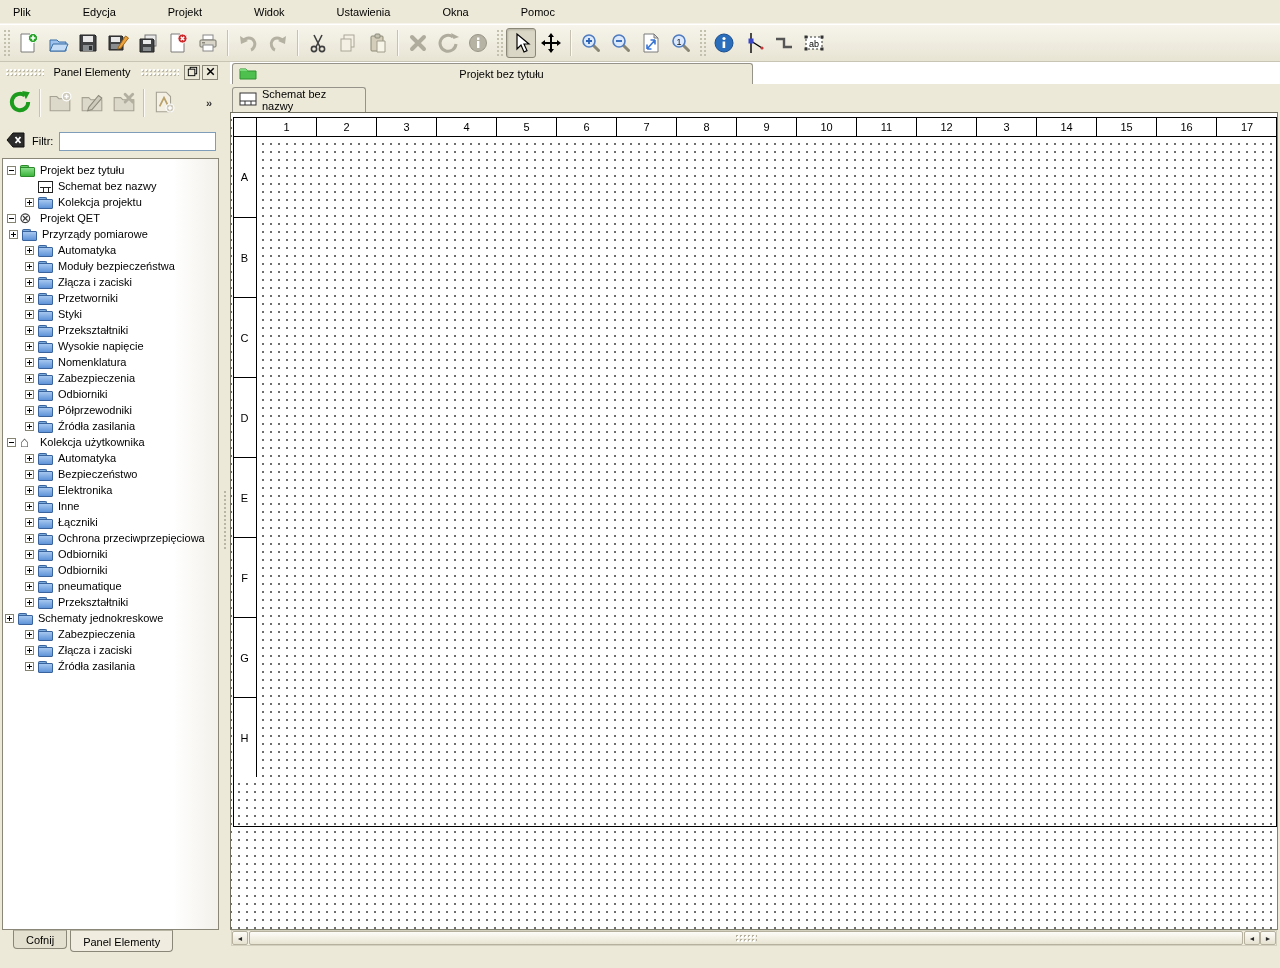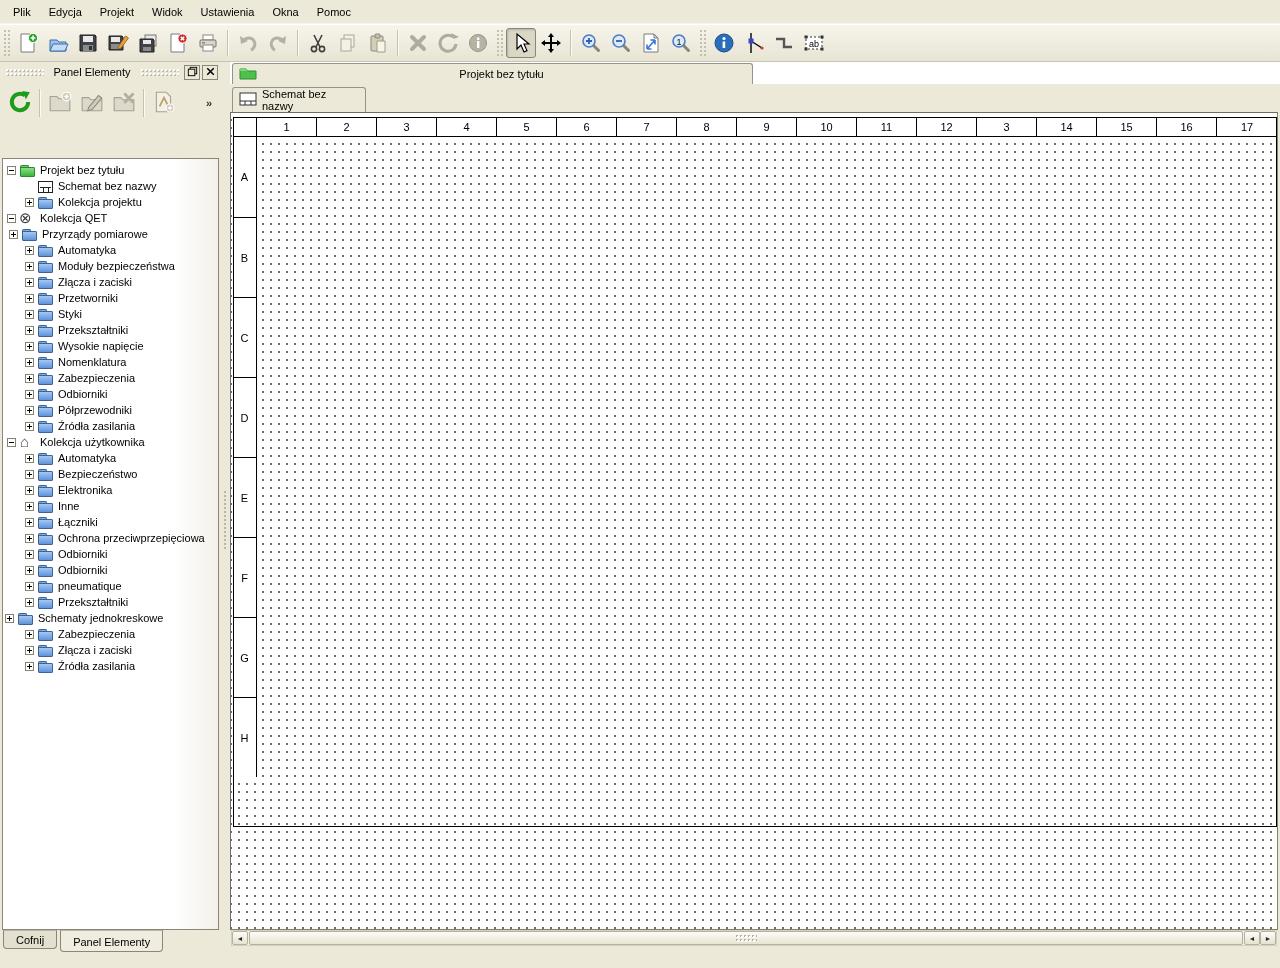--- a/index.html
+++ b/index.html
@@ -1,21 +1,21 @@
 <!DOCTYPE html>
 <html><head>
 <meta charset="utf-8">
 <style>
   html,body{margin:0;padding:0;width:1280px;height:968px;overflow:hidden;
     background:#ece9d8;font-family:"Liberation Sans",sans-serif;font-size:11px;color:#000;}
   *{box-sizing:border-box;}
 
   
   #menubar{position:absolute;left:0;top:0;width:1280px;height:24px;background:#ece9d8;
-    display:flex;align-items:center;padding-left:4px;border-bottom:1px solid #f6f4ec;}
+    display:flex;align-items:center;padding-left:4px;border-bottom:1px solid #f6f4ec;gap:34px;}
   .menu-item{padding:3px 9px;cursor:default;}
 
   
   #toolbar{position:absolute;left:0;top:24px;width:1280px;height:38px;
     background:linear-gradient(#f7f5ec,#e8e4d4);display:flex;align-items:center;
     border-bottom:1px solid #c9c5b4;box-shadow:0 1px 0 #fff inset;}
   .tbtn{width:30px;height:30px;display:flex;align-items:center;justify-content:center;
     border:1px solid transparent;flex:none;}
   .tbtn.pressed{background:#dbd7c6;border:1px solid #8a8778;border-radius:3px;
     box-shadow:inset 1px 1px 2px rgba(0,0,0,.18);}
@@ -60,21 +60,21 @@
   [data-icon="folder-green"] .ticon::after{content:'';position:absolute;left:0;right:0;top:3px;bottom:0;
     background:linear-gradient(#8adf8a,#3db43d);border:1px solid #2a8a2a;border-radius:1px;}
   [data-icon="folder-green"] .ticon::before{content:'';position:absolute;left:0;top:1px;width:7px;height:4px;
     background:#6ccf6c;border:1px solid #2a8a2a;border-bottom:none;border-radius:2px 2px 0 0;}
   [data-icon="diagram"] .ticon::after{content:'';position:absolute;left:0;right:0;top:1px;bottom:0;background:#fff;border:1px solid #222;}
   [data-icon="diagram"] .ticon::before{content:'';position:absolute;left:2px;right:2px;bottom:1px;height:4px;z-index:1;
     border-top:1px solid #222;background:linear-gradient(90deg,transparent 0 3px,#222 3px 4px,transparent 4px 8px,#222 8px 9px,transparent 9px);}
   [data-icon="qet-logo"] .ticon::after{content:'⊗';position:absolute;left:-1px;top:-2px;font-size:15px;line-height:15px;color:#3a3a3a;}
   [data-icon="home"] .ticon::after{content:'⌂';position:absolute;left:0;top:-2px;font-size:15px;line-height:15px;font-weight:bold;color:#4a4a4a;}
 
-  #dock-tabs{position:absolute;left:0;top:868px;width:220px;height:24px;display:flex;align-items:flex-start;padding-left:3px;}
+  #dock-tabs{position:absolute;left:0;top:868px;width:220px;height:24px;display:flex;align-items:flex-start;padding-left:13px;}
   .dtab{height:19px;padding:1px 12px 0 12px;border:1px solid #8a8778;border-top:1px solid #b9b5a4;
     background:#e4e0cf;border-radius:0 0 4px 4px;display:flex;align-items:center;margin-right:3px;}
   .dtab.active{height:22px;background:#f0ede0;position:relative;z-index:2;}
 
   
   #splitter{position:absolute;left:220px;top:62px;width:10px;height:906px;}
   #splitter-handle{position:absolute;left:3px;top:428px;width:4px;height:60px;
     background:radial-gradient(circle,#b9b5a4 1px,transparent 1.4px) 0 0/4px 4px;}
 
   
@@ -419,20 +419,28 @@
         <span><svg width="24" height="24" viewBox="0 0 22 22">
             <path d="M4 2h9l4 4v14H4z" fill="#f4f1e4" stroke="#a5a193"></path>
             <path d="M7 15l4-8 4 8" fill="none" stroke="#b9a06a" stroke-width="1.6"></path>
             <circle cx="16.5" cy="16.5" r="3.6" fill="#cfcbbc" stroke="#fff"></circle>
             <path d="M16.5 14.5v4M14.5 16.5h4" stroke="#fff" stroke-width="1.3"></path>
           </svg></span>
       </span>
     <span id="panel-more">»</span>
   </div>
 
+  <div id="filter-row">
+    <span><svg width="20" height="18" viewBox="0 0 20 18">
+          <path d="M7 2h11v14H7L1 9z" fill="#2b2b2b" stroke="#111"></path>
+          <path d="M9.5 6l5 6M14.5 6l-5 6" stroke="#fff" stroke-width="1.8"></path>
+        </svg></span>
+    <span id="filter-label">Filtr:</span>
+    <input id="filter-input" type="text" value="" style="">
+  </div>
 
   <div id="tree-frame">
     <div id="tree">
 
         <div class="trow" data-icon="folder-green" data-expand="minus" style="padding-left: 2px;">
           <span class="expand"></span>
           <span class="ticon"></span>
           <span class="tlabel">Projekt bez tytułu</span>
         </div>
 
@@ -444,21 +452,21 @@
 
         <div class="trow" data-icon="folder-blue" data-expand="plus" style="padding-left: 20px;">
           <span class="expand"></span>
           <span class="ticon"></span>
           <span class="tlabel">Kolekcja projektu</span>
         </div>
 
         <div class="trow" data-icon="qet-logo" data-expand="minus" style="padding-left: 2px;">
           <span class="expand"></span>
           <span class="ticon"></span>
-          <span class="tlabel">Kolekcja QET</span>
+          <span class="tlabel">Projekt QET</span>
         </div>
 
         <div class="trow" data-icon="folder-blue" data-expand="plus" style="padding-left: 4px;">
           <span class="expand"></span>
           <span class="ticon"></span>
           <span class="tlabel">Przyrządy pomiarowe</span>
         </div>
 
         <div class="trow" data-icon="folder-blue" data-expand="plus" style="padding-left: 20px;">
           <span class="expand"></span>

